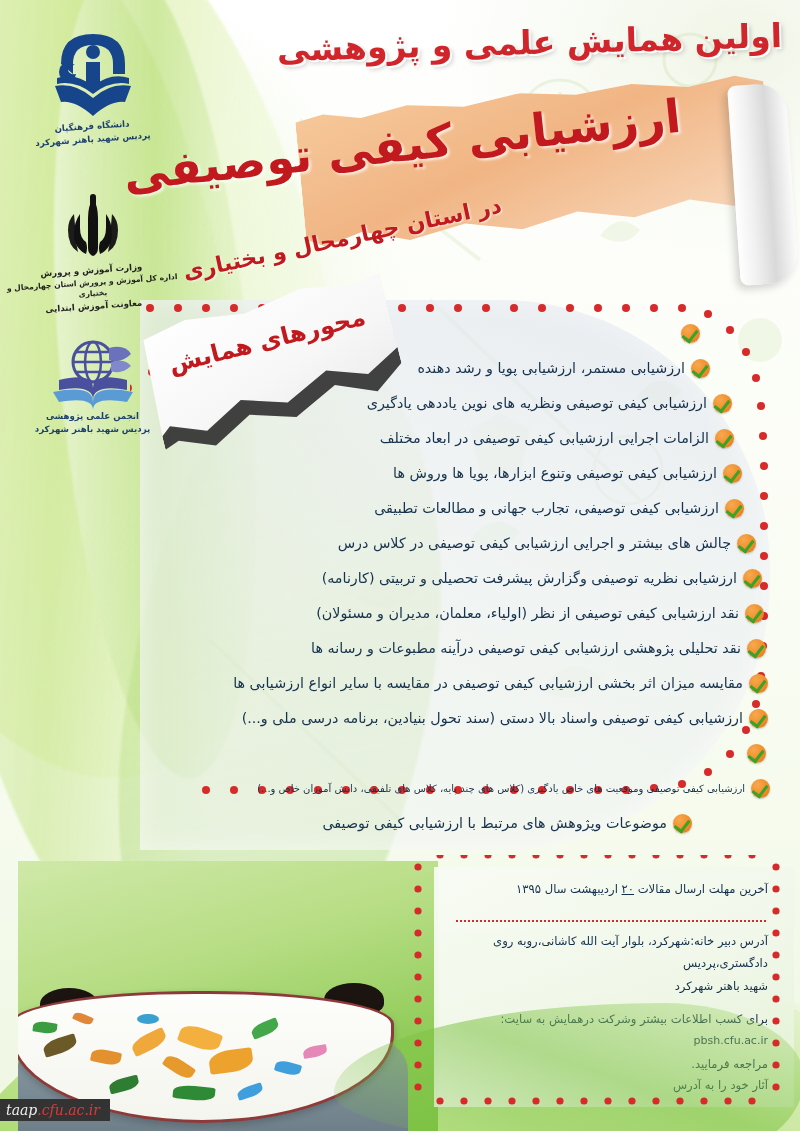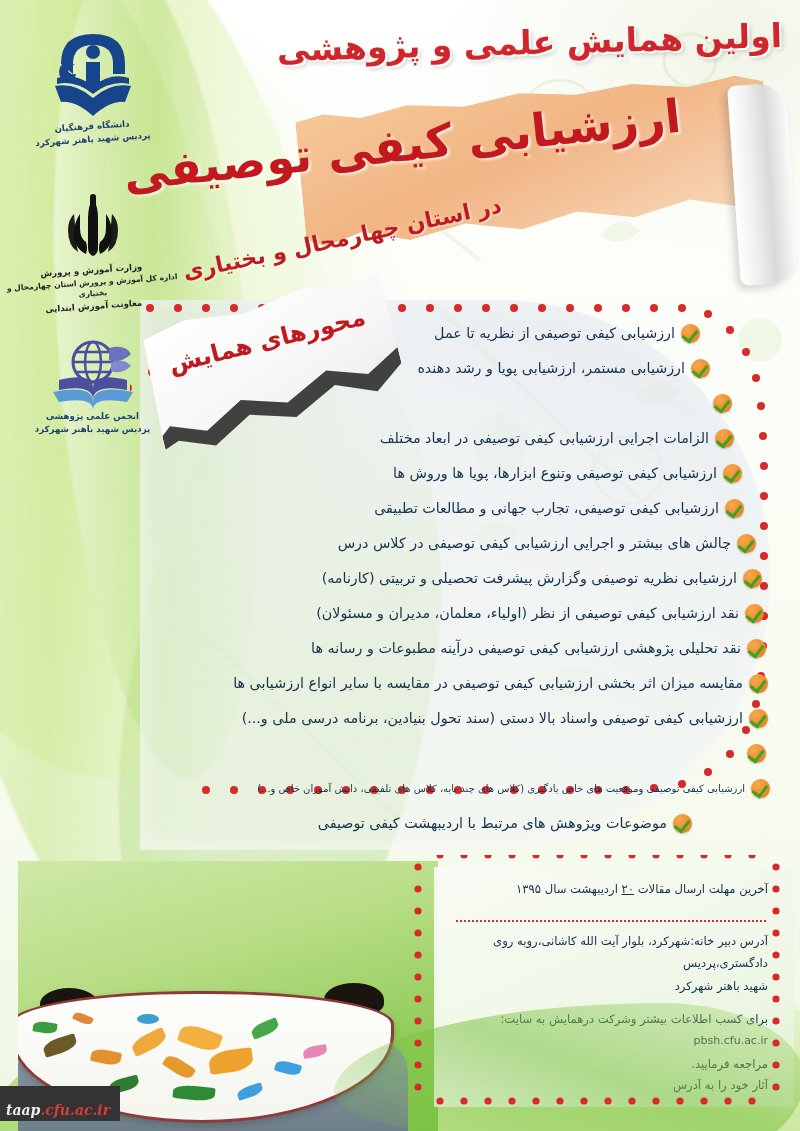--- a/index.html
+++ b/index.html
@@ -257,22 +257,22 @@
     border-radius: 70% 30% 20% 80% / 60% 50% 50% 40%;
     pointer-events: none;
   }
 
   
   .watermark {
     position: absolute; left: 0; bottom: 10px;
     background: #333333;
     color: #d9d9d9;
     font-family: "DejaVu Serif", "Liberation Serif", serif;
-    font-style: italic; font-weight: 700;
-    font-size: 14px; padding: 16px 10px 3px 6px;
+    font-style: italic; font-weight: 400;
+    font-size: 14px; padding: 3px 10px 3px 6px;
     direction: ltr;
   }
   .watermark .c1 { color: #efefef; }
   .watermark .c2 { color: #d83b3b; }
 </style>
 </head>
 <body>
 
 <div id="poster">
 
@@ -391,28 +391,28 @@
         <circle cx="46" cy="66" r="4"></circle>
       <circle cx="70" cy="52" r="4"></circle>
         <circle cx="94" cy="40" r="4"></circle>
         <circle cx="118" cy="30" r="4"></circle>
     </g>
   </svg>
 
   <div class="topics-list">
     <div class="topic-row" style="padding-right:72px">
       <span class="topic-badge"></span>
-      <span class="topic-text">ارزشیابی کیفی توصیفی از نظریه تا عمل</span>
     </div>
     <div class="topic-row" style="padding-right:62px">
       <span class="topic-badge"></span>
       <span class="topic-text">ارزشیابی مستمر، ارزشیابی پویا و رشد دهنده</span>
     </div>
     <div class="topic-row" style="padding-right:40px">
       <span class="topic-badge"></span>
+      <span class="topic-text">ارزشیابی کیفی توصیفی ونظریه های نوین یاددهی یادگیری</span>
     </div>
     <div class="topic-row" style="padding-right:38px">
       <span class="topic-badge"></span>
       <span class="topic-text">الزامات اجرایی ارزشیابی کیفی توصیفی در ابعاد مختلف</span>
     </div>
     <div class="topic-row" style="padding-right:30px">
       <span class="topic-badge"></span>
       <span class="topic-text">ارزشیابی کیفی توصیفی وتنوع ابزارها، پویا ها وروش ها</span>
     </div>
     <div class="topic-row" style="padding-right:28px">
@@ -445,21 +445,21 @@
     </div>
     <div class="topic-row" style="padding-right:6px">
       <span class="topic-badge"></span>
     </div>
     <div class="topic-row" style="padding-right:2px">
       <span class="topic-badge"></span>
       <span class="topic-text" style="font-size:10px">ارزشیابی کیفی توصیفی وموقعیت های خاص یادگیری (کلاس های چند پایه، کلاس های تلفیقی، دانش آموزان خاص و...)</span>
     </div>
     <div class="topic-row" style="padding-right:80px">
       <span class="topic-badge"></span>
-      <span class="topic-text">موضوعات وپژوهش های مرتبط با اردیبهشت کیفی توصیفی</span>
+      <span class="topic-text">موضوعات وپژوهش های مرتبط با ارزشیابی کیفی توصیفی</span>
     </div>
   </div>
 
   <div class="note-wrap">
     <div class="note-paper"></div>
     <div class="note-edge"></div>
     <div class="note-text">محورهای همایش</div>
   </div>
 
   <div class="logo-block" style="top:24px;">

